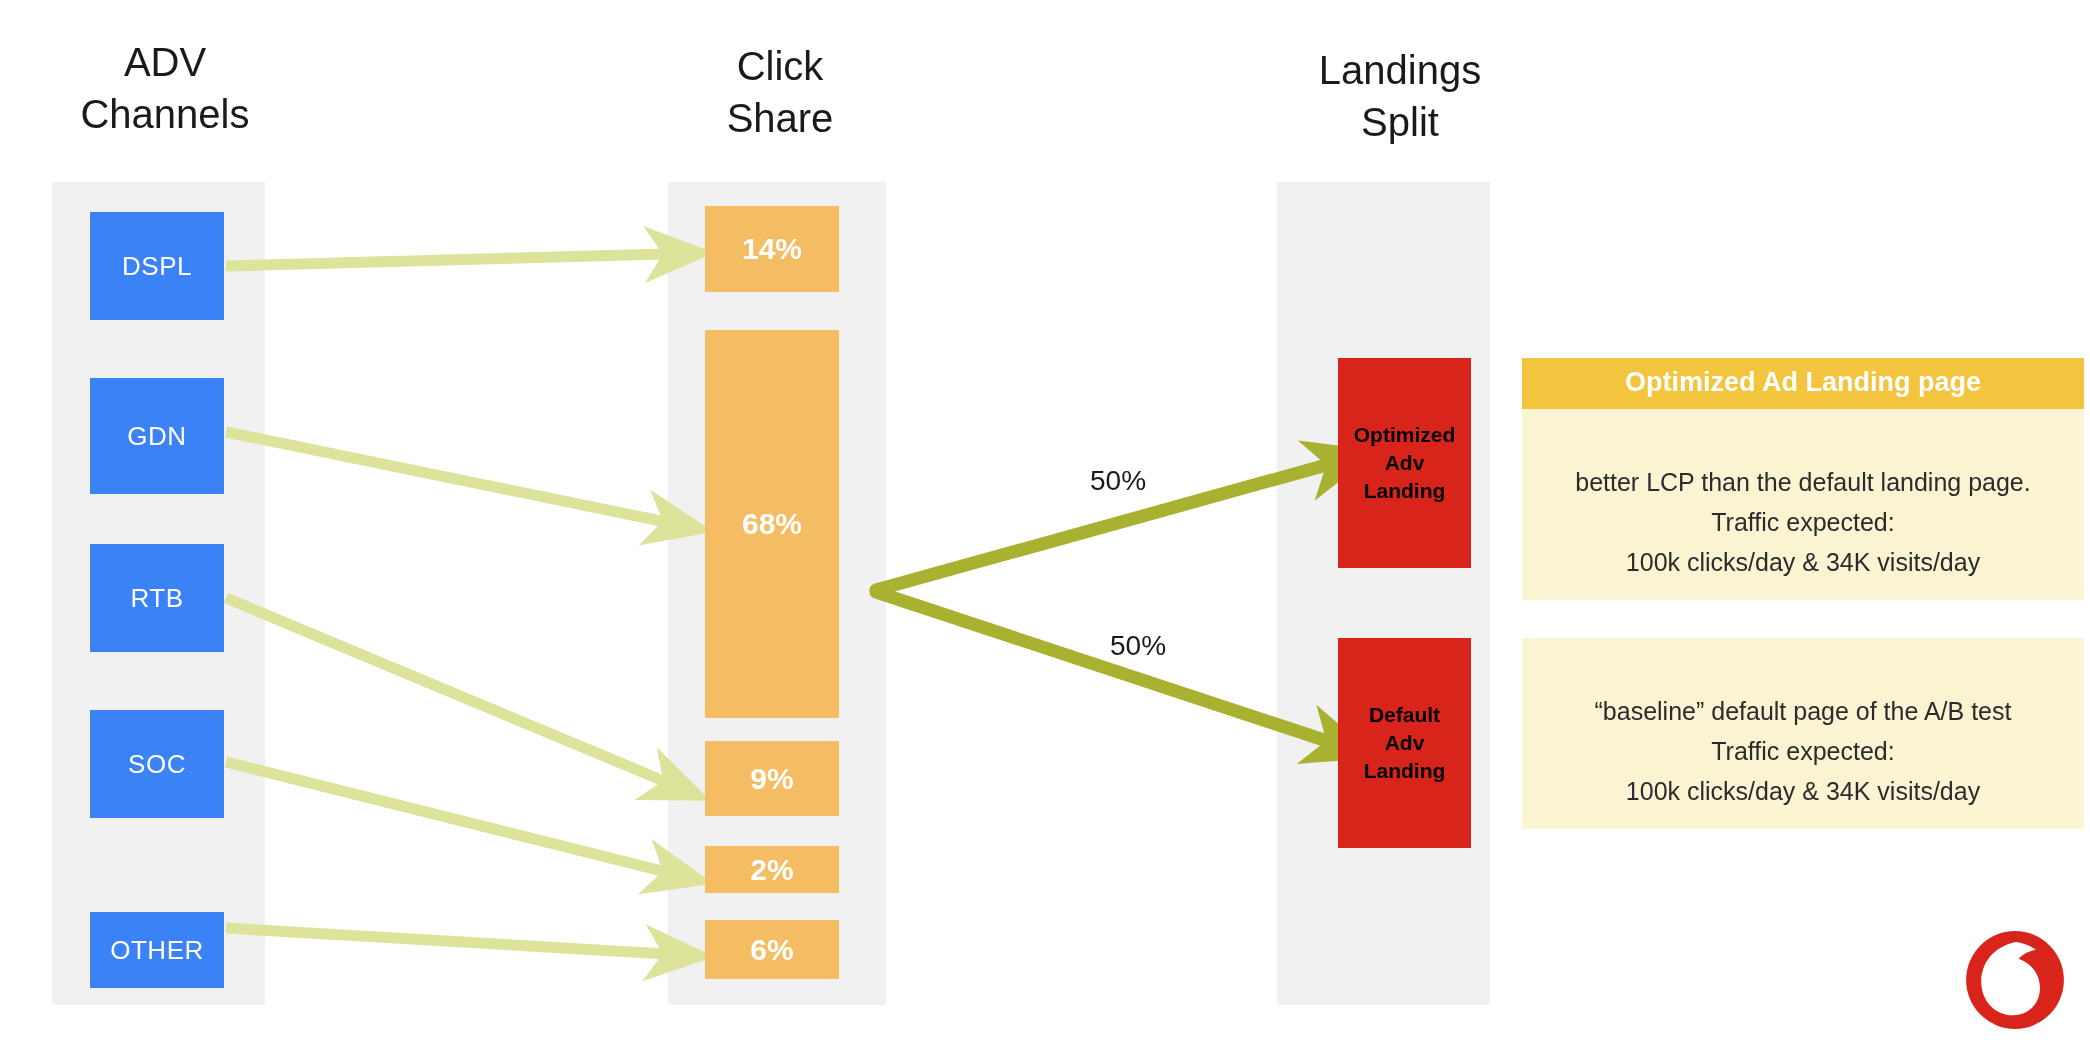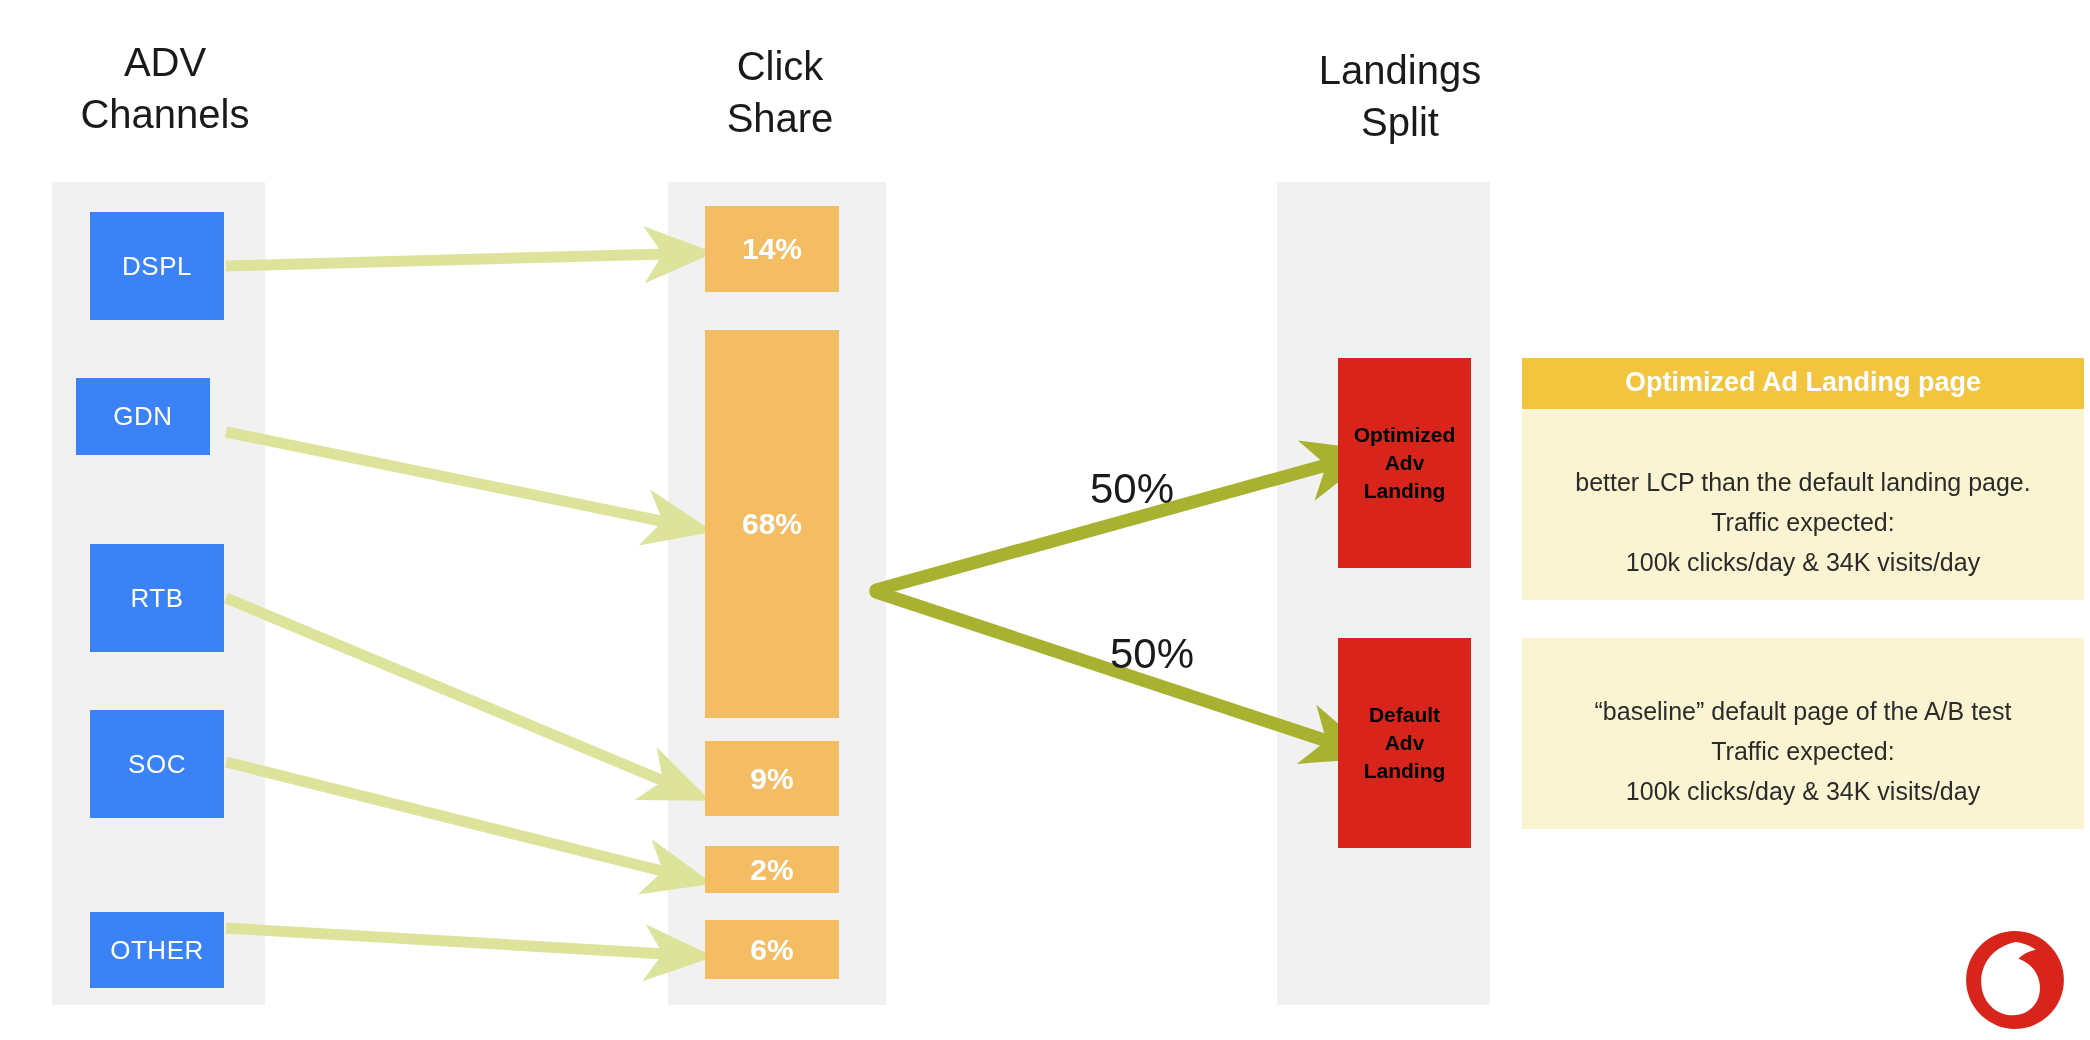--- a/index.html
+++ b/index.html
@@ -106,21 +106,21 @@
     white-space: pre-line;
     font-family: "Liberation Sans", sans-serif;
     margin-top: 41px;
   }
   #card-optimized { left: 1522px; top: 358px; }
   #card-default   { left: 1522px; top: 638px; }
 
   
   .split-label {
     position: absolute;
-    font-size: 42px;
+    font-size: 28px;
     color: #1a1a1a;
     font-family: "Liberation Sans", sans-serif;
   }
   #split-top    { left: 1090px; top: 465px; }
   #split-bottom { left: 1110px; top: 630px; }
 
   
   #arrows-light, #arrows-bold {
     position: absolute;
     left: 0; top: 0;
@@ -180,21 +180,21 @@
     </g>
 
     <g>
       <path d="M226,928 L666,954" stroke="#dde39a" stroke-width="11" fill="none" marker-end="url(#ahLight)"></path>
     </g>
   </svg>
 
   <div class="chan-box" style="left:90px; top:212px; width:134px; height:108px;">
     <span>DSPL</span>
   </div>
-  <div class="chan-box" style="left:76px; top:378px; width:134px; height:77px;">
+  <div class="chan-box" style="left:90px; top:378px; width:134px; height:116px;">
     <span>GDN</span>
   </div>
   <div class="chan-box" style="left:90px; top:544px; width:134px; height:108px;">
     <span>RTB</span>
   </div>
   <div class="chan-box" style="left:90px; top:710px; width:134px; height:108px;">
     <span>SOC</span>
   </div>
   <div class="chan-box" style="left:90px; top:876px; width:134px; height:76px;margin-top:36px;">
     <span>OTHER</span>

